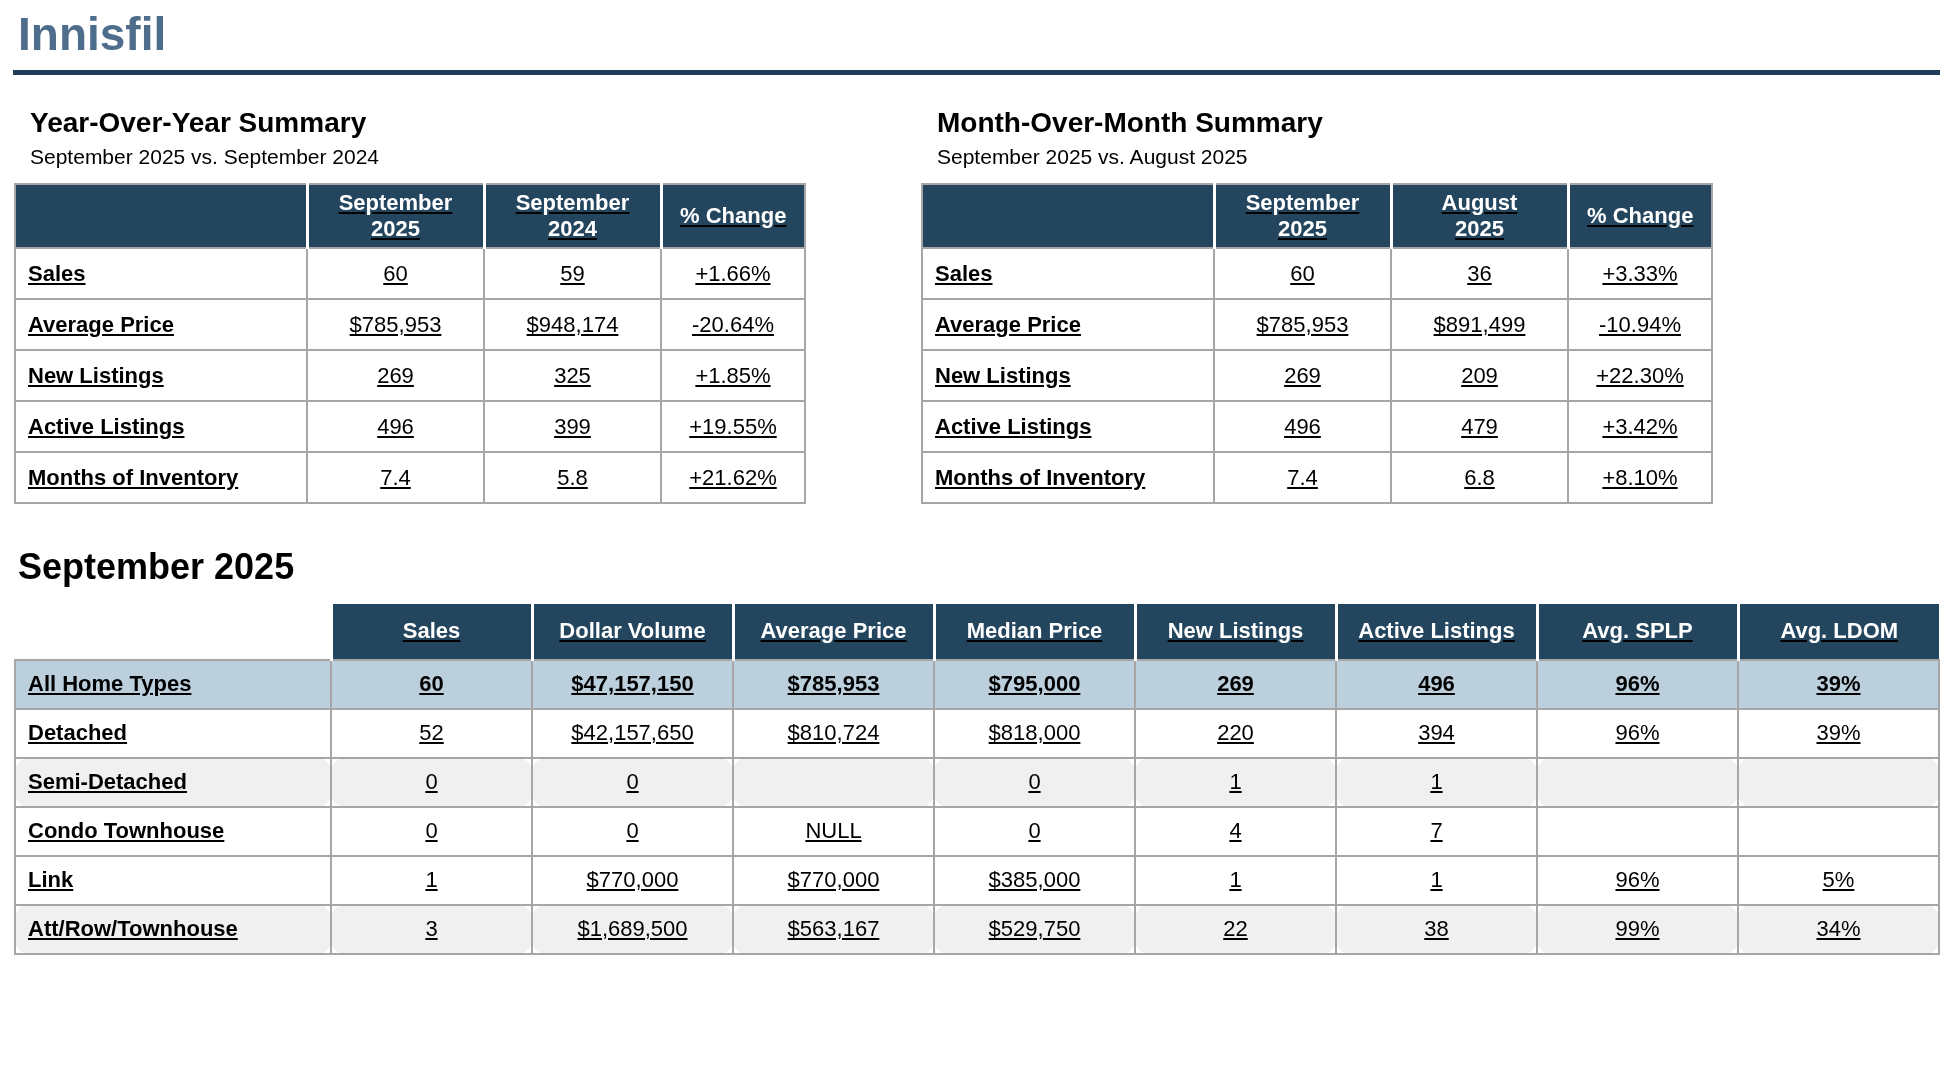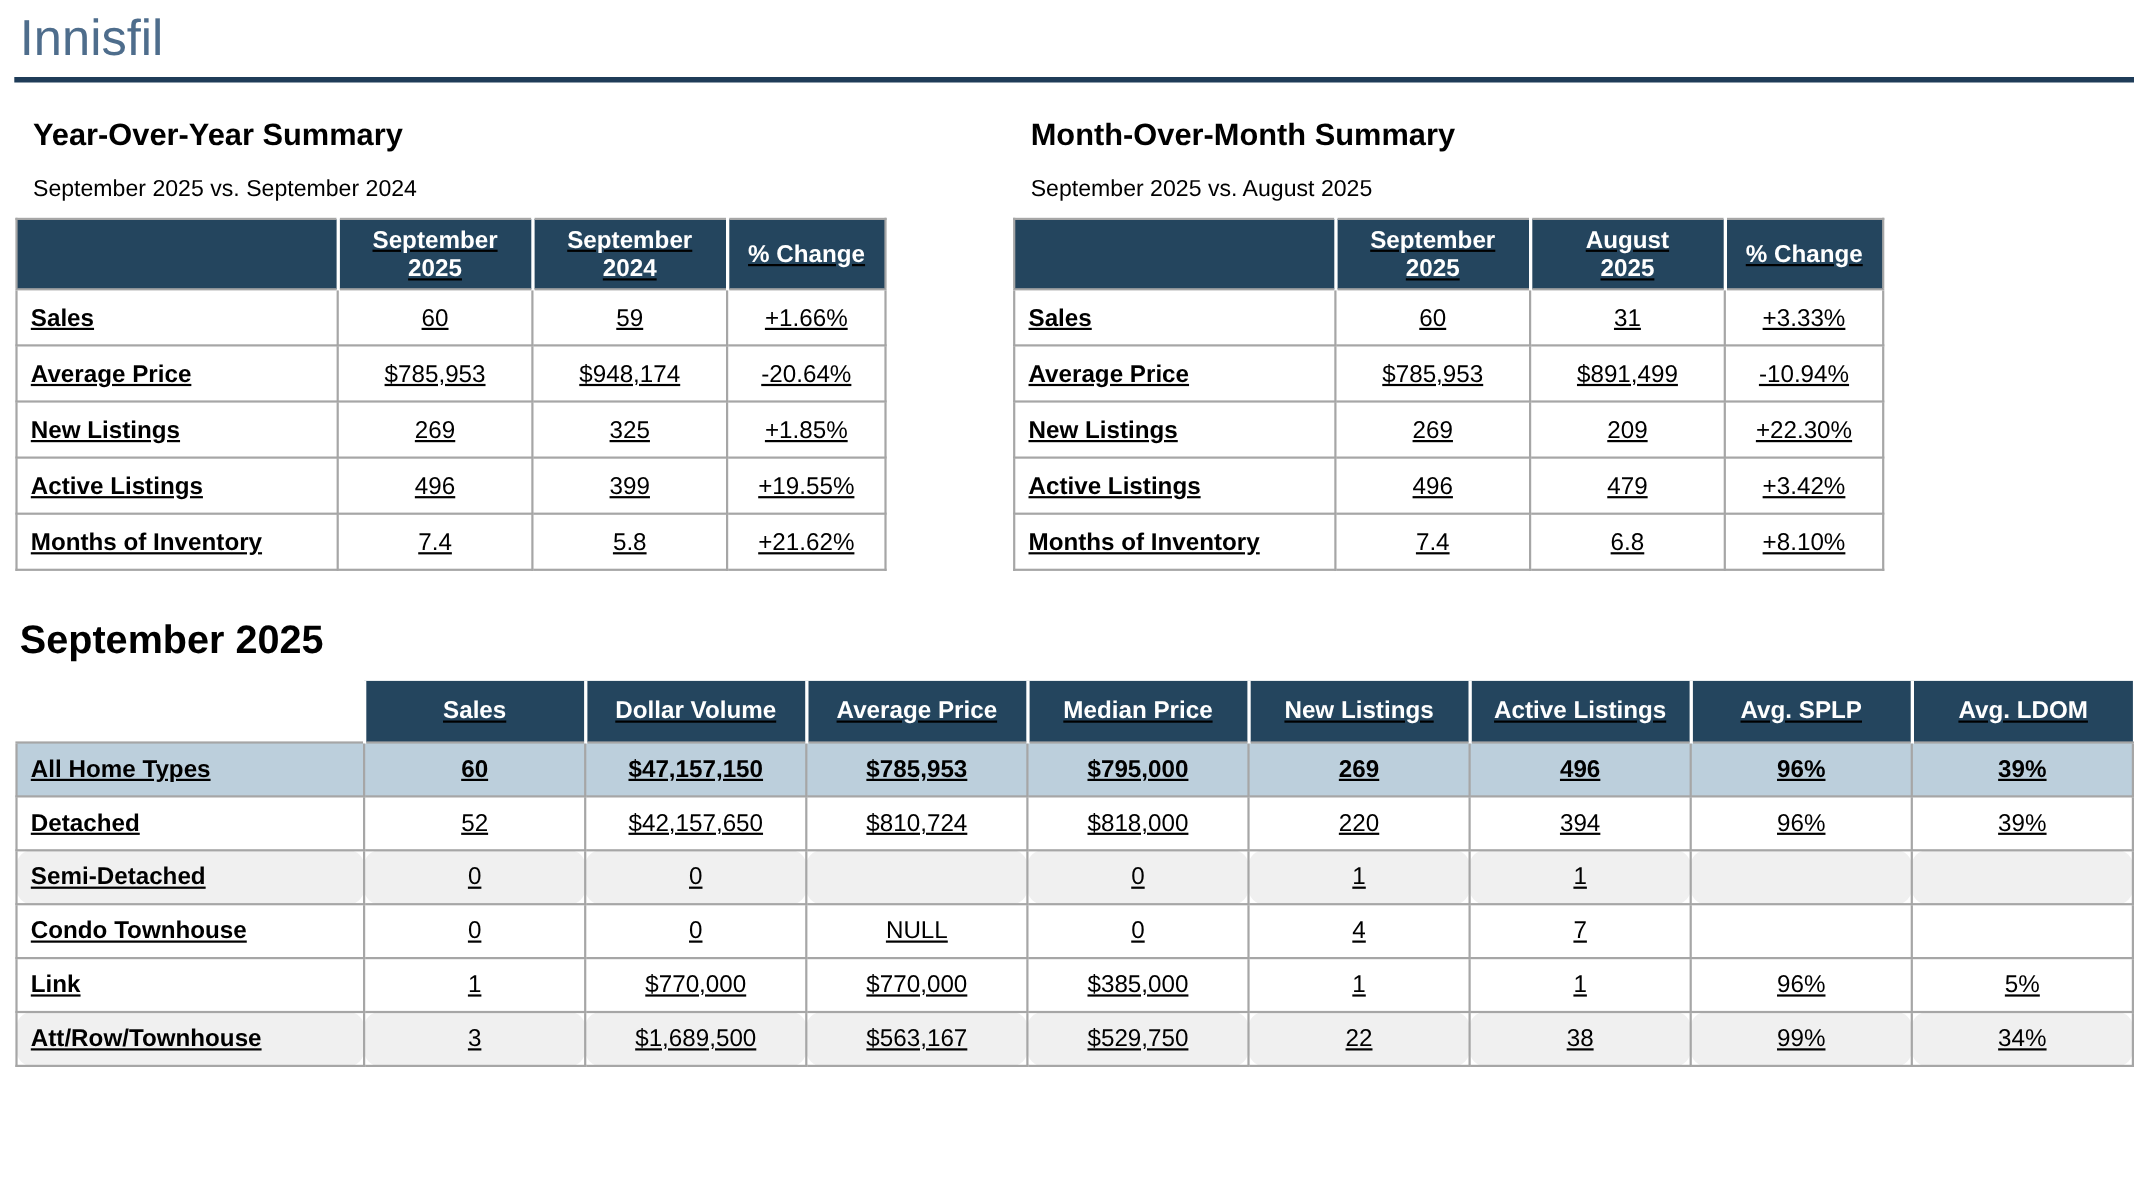--- a/index.html
+++ b/index.html
@@ -12,26 +12,26 @@
     --rule-color:#1f3c58;
   }
   *{box-sizing:border-box;}
   html,body{margin:0;padding:0;}
   body{
     width:1952px;height:1082px;overflow:hidden;background:#ffffff;color:#000;
     font-family:"Liberation Sans","DejaVu Sans",sans-serif;
   }
   .page{width:1952px;height:1082px;position:relative;}
   h1.page-title{
-    font-size:46px;font-weight:normal;color:var(--title-color);
+    font-size:46px;font-weight:bold;color:var(--title-color);
     margin:0;padding:8px 0 0 18px;line-height:1.15;
   }
   .rule{height:5px;background:var(--rule-color);margin:9px 12px 0 13px;}
   .summaries{display:flex;padding-left:14px;margin-top:32px;}
-  .summary-block h2{font-size:28px;font-weight:bold;margin:0 0 20px 16px;line-height:1.15;}
+  .summary-block h2{font-size:28px;font-weight:bold;margin:0 0 5px 16px;line-height:1.15;}
   .summary-block .subtitle{font-size:21px;margin:0 0 14px 16px;line-height:1.2;}
   .mom-block{margin-left:115px;}
 
   table{border-collapse:collapse;table-layout:fixed;font-size:22px;text-decoration:underline;}
   th{
     background:var(--header-bg);color:var(--header-text);font-weight:bold;
     text-align:center;vertical-align:middle;line-height:1.2;white-space:pre-line;
     border-left:3px solid #ffffff;border-bottom:2px solid var(--border);
   }
   th:first-child{border-left:none;}
@@ -130,21 +130,21 @@
 2025</th>
               <th>August
 2025</th>
               <th>% Change</th>
             </tr>
           </thead>
           <tbody>
             <tr>
               <td class="label">Sales</td>
               <td>60</td>
-              <td>31</td>
+              <td>36</td>
               <td>+3.33%</td>
             </tr>
             <tr>
               <td class="label">Average Price</td>
               <td>$785,953</td>
               <td>$891,499</td>
               <td>-10.94%</td>
             </tr>
             <tr>
               <td class="label">New Listings</td>

